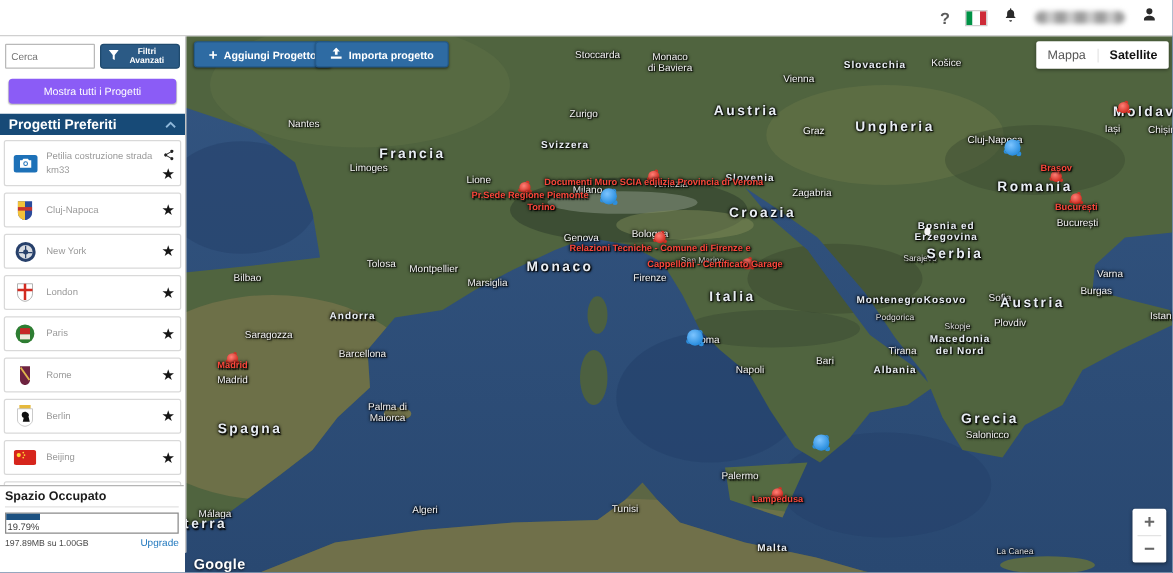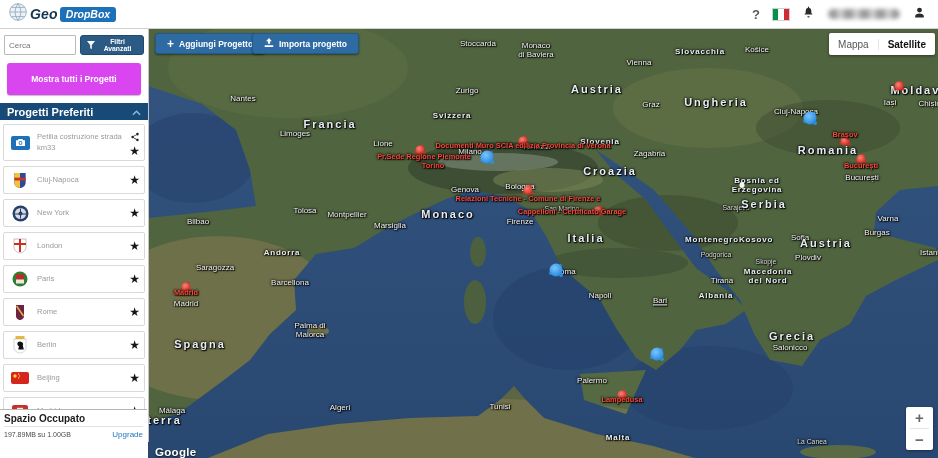--- a/index.html
+++ b/index.html
@@ -21,22 +21,22 @@
            filter:blur(2.2px)}
   
   .sidebar{position:absolute;top:28px;left:0;width:148px;bottom:16px;background:#fff;
            border-right:1px solid #c4c4c4;z-index:30}
   .search-row{display:flex;gap:4px;padding:7px 4px 0}
   .search{width:62px;height:18px;border:1px solid #b9b9b9;border-radius:1px;font-size:8px;
           padding:0 4px;color:#333;font-family:inherit}
   .btn-filters{flex:1;background:#2b5a85;color:#fff;border:1px solid #1f4a6e;border-radius:3px;
                font-size:6.8px;font-weight:bold;display:flex;align-items:center;justify-content:center;
                gap:3px;height:20px;cursor:pointer}
-  .btn-showall{margin:8px 7px 0;background:#d946ef;color:#fff;border-radius:3px;font-size:8.5px;
-               font-weight:bold;height:32px;display:flex;align-items:center;justify-content:center;
+  .btn-showall{margin:8px 7px 0;background:#8b5cf6;color:#fff;border-radius:3px;font-size:8.5px;
+               font-weight:normal;height:20px;display:flex;align-items:center;justify-content:center;
                cursor:pointer;box-shadow:0 1px 1px rgba(0,0,0,.25)}
   .fav-header{margin-top:8px;background:#174a77;color:#fff;font-weight:bold;font-size:11px;height:17px;
               display:flex;align-items:center;justify-content:space-between;padding:0 7px}
   .proj-list{padding:4px 2px 0}
   .proj{display:flex;align-items:center;border:1px solid #d9d9d9;border-radius:2px;height:26px;
         margin:0 1px 5px;padding:0 4px;background:#fff;cursor:pointer}
   .proj.tall{height:35px}
   .picon{width:24px;display:flex;justify-content:center;align-items:center}
   .picon-box{width:19px;height:14px;background:#1d71b8;border-radius:2px;display:flex;
              align-items:center;justify-content:center}
@@ -90,28 +90,20 @@
      box-shadow:5px 5px 0 -4.5px #2b8fe0,-5px 3px 0 -4.5px #2b8fe0,4px -4px 0 -4.5px #2b8fe0}
   .marker.red{width:9px;height:9px;
      background:radial-gradient(circle at 40% 35%,#ff8077,#d42f24 70%);
      box-shadow:4px 3px 0 -3px #d42f24,-4px 2px 0 -3px #d42f24,2px -4px 0 -3px #d42f24}
   .marker.white{width:5px;height:6px;background:#f5f5f5;border-radius:50% 50% 50% 50%/55% 55% 45% 45%}
 </style>
 </head>
 <body>
 
 <div class="topbar">
-  <div class="logo">
-    <span><svg width="20" height="20" viewBox="0 0 24 24">
-          <circle cx="12" cy="12" r="10" fill="#edf1f5" stroke="#8fa8bd"></circle>
-          <path d="M2 12h20M12 2a16 16 0 0 1 0 20M12 2a16 16 0 0 0 0 20M4 6.5h16M4 17.5h16" stroke="#8fa8bd" fill="none" stroke-width="1"></path>
-        </svg></span>
-    <span class="logo-geo">Geo</span>
-    <span class="logo-badge">DropBox</span>
-  </div>
   <div class="top-right">
     <span class="help">?</span>
     <span class="flag">
         <i class="g"></i>
         <i class="w"></i>
         <i class="r"></i>
       </span>
     <span><svg width="13" height="14" viewBox="0 0 24 24">
           <path fill="#2b2b2b" d="M12 22a2.2 2.2 0 0 0 2.2-2.2H9.8A2.2 2.2 0 0 0 12 22zm7-5.5v-1l-1.8-1.8V9.5A5.3 5.3 0 0 0 13 4.3V3a1 1 0 1 0-2 0v1.3A5.3 5.3 0 0 0 6.8 9.5v4.2L5 15.5v1z"></path>
         </svg></span>
@@ -261,20 +253,24 @@
           </svg>
         </span>
         <span class="plabel">Madrid</span>
         <span class="pacts">
           <span class="star">★</span>
         </span>
       </div>
     </div>
   <div class="storage">
     <div class="storage-title">Spazio Occupato</div>
+    <div class="sbar">
+      <div class="sfill" style="width: 19.79%;"></div>
+      <div class="spct">19.79%</div>
+    </div>
     <div class="srow">
       <span class="susage">197.89MB su 1.00GB</span>
       <span class="supgrade">Upgrade</span>
     </div>
   </div>
 </div>
 
 <div class="map">
   <svg class="basemap" width="790" height="430" viewBox="0 0 790 430">
     <defs>
@@ -365,21 +361,21 @@
       <span class="mlabel city" style="left: 729px; top: 205px;">Burgas</span>
       <span class="mlabel city" style="left: 786px; top: 225px;">Istanbul</span>
       <span class="mlabel country" style="left: 680px; top: 122px;">Romania</span>
       <span class="mlabel city" style="left: 648px; top: 84px;">Cluj-Napoca</span>
       <span class="mlabel city" style="left: 742px; top: 75px;">Iași</span>
       <span class="mlabel country" style="left: 774px; top: 62px;">Moldavia</span>
       <span class="mlabel city" style="left: 786px; top: 76px;">Chișinău</span>
       <span class="mlabel city" style="left: 714px; top: 150px;">București</span>
       <span class="mlabel city" style="left: 452px; top: 268px;">Napoli</span>
       <span class="mlabel city" style="left: 417px; top: 244px;">Roma</span>
-      <span class="mlabel city" style="left: 512px; top: 273px; text-decoration: underline;">Bari</span>
+      <span class="mlabel city" style="left: 512px; top: 261px;">Bari</span>
       <span class="mlabel city" style="left: 444px; top: 353px;">Palermo</span>
       <span class="mlabel ctrysm" style="left: 470px; top: 410px;">Malta</span>
       <span class="mlabel small" style="left: 664px; top: 414px;">La Canea</span>
       <span class="mlabel city" style="left: 352px; top: 379px;">Tunisi</span>
       <span class="mlabel city" style="left: 192px; top: 380px;">Algeri</span>
       <span class="mlabel country" style="left: 52px; top: 316px;">Spagna</span>
       <span class="mlabel city" style="left: 142px; top: 255px;">Barcellona</span>
       <span class="mlabel city" style="left: 67px; top: 240px;">Saragozza</span>
       <span class="mlabel ctrysm" style="left: 134px; top: 225px;">Andorra</span>
       <span class="mlabel city" style="left: 157px; top: 183px;">Tolosa</span>

